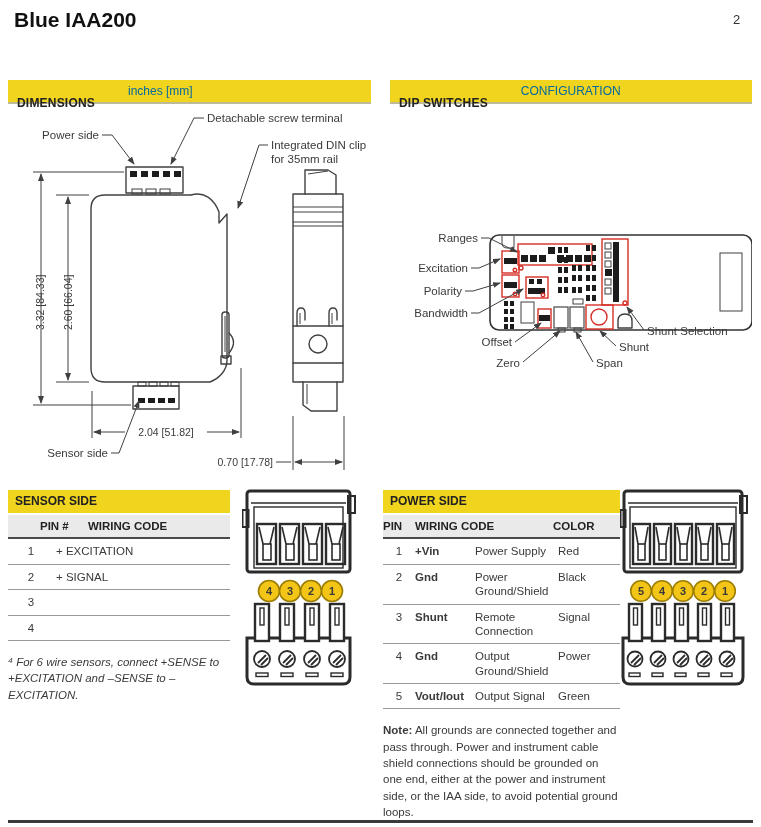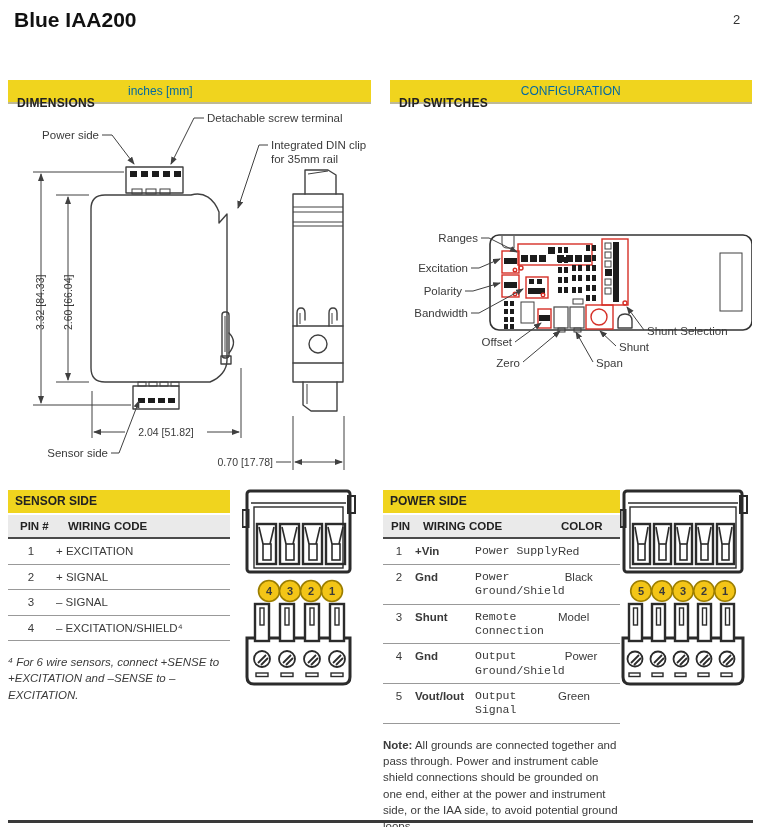--- a/index.html
+++ b/index.html
@@ -33,27 +33,27 @@
   
   .dtable{font-size:11.5px;line-height:1.25;}
   #sensor-table{left:8px;top:490px;width:222px;}
   #power-table{left:383px;top:490px;width:237px;}
   .t-title{background:#F0D41E;font-weight:bold;font-size:12px;color:#222;
     padding:4px 7px;margin-bottom:2px;}
   .t-sub{background:#EAEAEA;display:flex;font-weight:bold;color:#222;
     padding:4px 0;border-bottom:2px solid #4a4a4a;}
   .t-row{display:flex;padding:5px 0;border-bottom:1px solid #999;align-items:flex-start;}
   .c-pin-s{width:46px;text-align:center;flex:none;}
-  .t-sub .c-pin-s{text-align:left;padding-left:12px;}
+  .t-sub .c-pin-s{text-align:left;padding-left:12px;margin-left:20px;}
   .c-code-s{flex:1;padding-left:2px;}
   .c-pin-p{width:32px;text-align:center;flex:none;}
-  .t-sub .c-pin-p{text-align:left;padding-left:8px;}
+  .t-sub .c-pin-p{text-align:left;padding-left:0;}
   .c-code-p{width:60px;flex:none;font-weight:bold;}
   .t-sub .c-code-p{width:138px;}
-  .c-desc-p{flex:1;font-family:Liberation Mono, monospace;}
+  .c-desc-p{flex:1;}
   .c-color-p{width:62px;flex:none;}
   .note-para{margin-top:13px;line-height:1.42;}
   .fnote{margin-top:13px;line-height:1.42;font-style:italic;}
 
   #bottom-rule{left:8px;top:820px;width:745px;height:3px;background:#3a3a3a;}
 </style>
 </head>
 <body>
 
 <div class="abs page-title">Blue IAA200</div>
@@ -333,25 +333,23 @@
   <div class="t-row">
     <div class="c-pin-s">1</div>
     <div class="c-code-s">+ EXCITATION</div>
   </div>
   <div class="t-row">
     <div class="c-pin-s">2</div>
     <div class="c-code-s">+ SIGNAL</div>
   </div>
   <div class="t-row">
     <div class="c-pin-s">3</div>
-    <div class="c-code-s">– SIGNAL</div>
   </div>
   <div class="t-row">
     <div class="c-pin-s">4</div>
-    <div class="c-code-s">– EXCITATION/SHIELD⁴</div>
   </div>
   <div class="fnote">⁴ For 6 wire sensors, connect +SENSE to +EXCITATION and –SENSE to –EXCITATION.</div>
 </div>
 
 <svg class="abs" style="left:242px;top:488px;" width="120" height="200" viewBox="0 0 120 200">
   <g stroke="#2b2b2b" fill="none">
 
     <g>
       <rect x="5" y="3" width="103" height="81" rx="3" stroke-width="3" fill="#fff"></rect>
       <rect x="106" y="8" width="7" height="17" stroke-width="2"></rect>
@@ -443,21 +441,21 @@
   <div class="t-row">
     <div class="c-pin-p">2</div>
     <div class="c-code-p">Gnd</div>
     <div class="c-desc-p">Power Ground/Shield</div>
     <div class="c-color-p">Black</div>
   </div>
   <div class="t-row">
     <div class="c-pin-p">3</div>
     <div class="c-code-p">Shunt</div>
     <div class="c-desc-p">Remote Connection</div>
-    <div class="c-color-p">Model</div>
+    <div class="c-color-p">Signal</div>
   </div>
   <div class="t-row">
     <div class="c-pin-p">4</div>
     <div class="c-code-p">Gnd</div>
     <div class="c-desc-p">Output Ground/Shield</div>
     <div class="c-color-p">Power</div>
   </div>
   <div class="t-row">
     <div class="c-pin-p">5</div>
     <div class="c-code-p">Vout/Iout</div>

